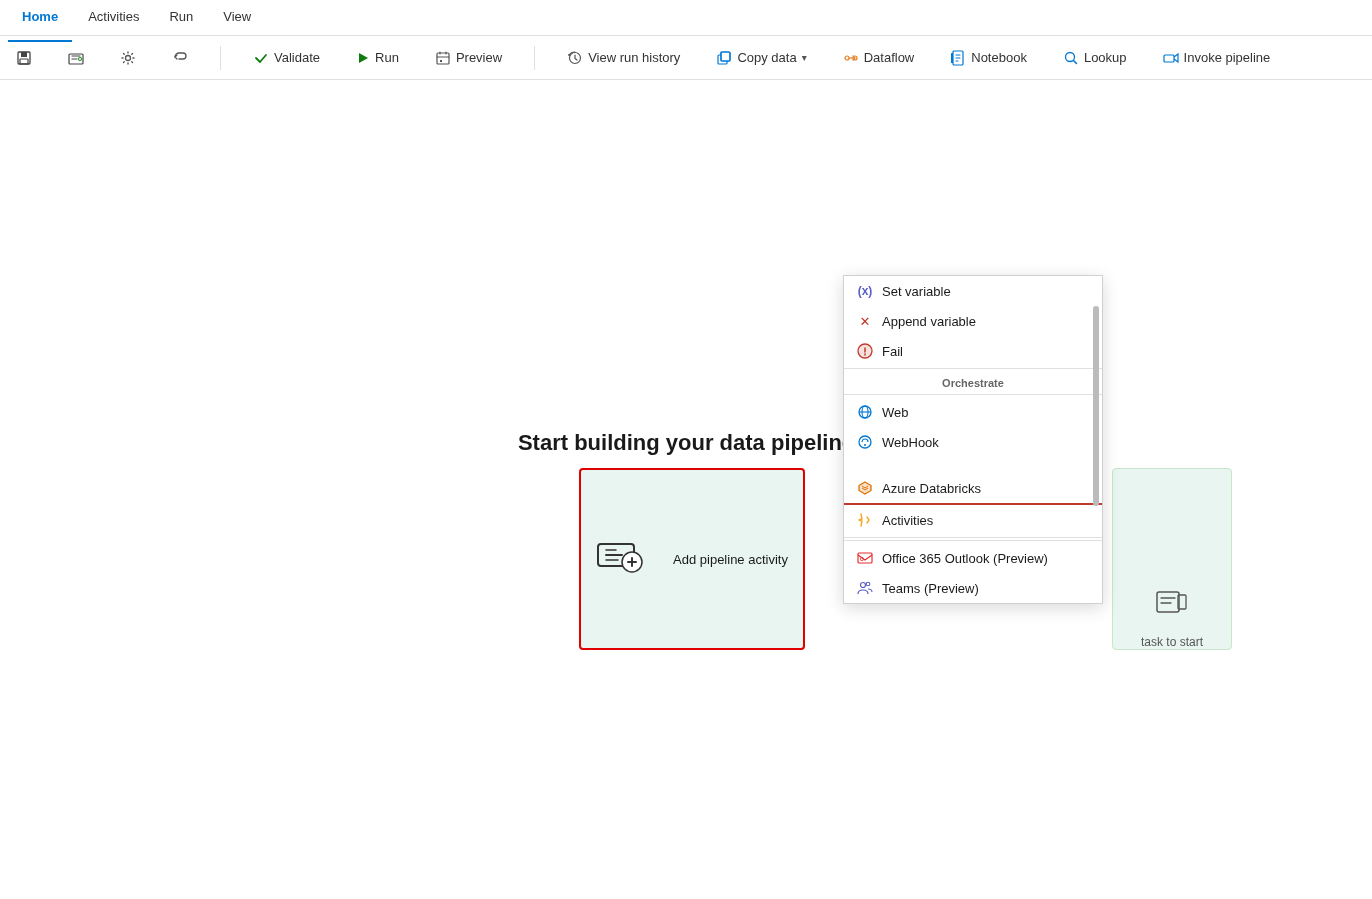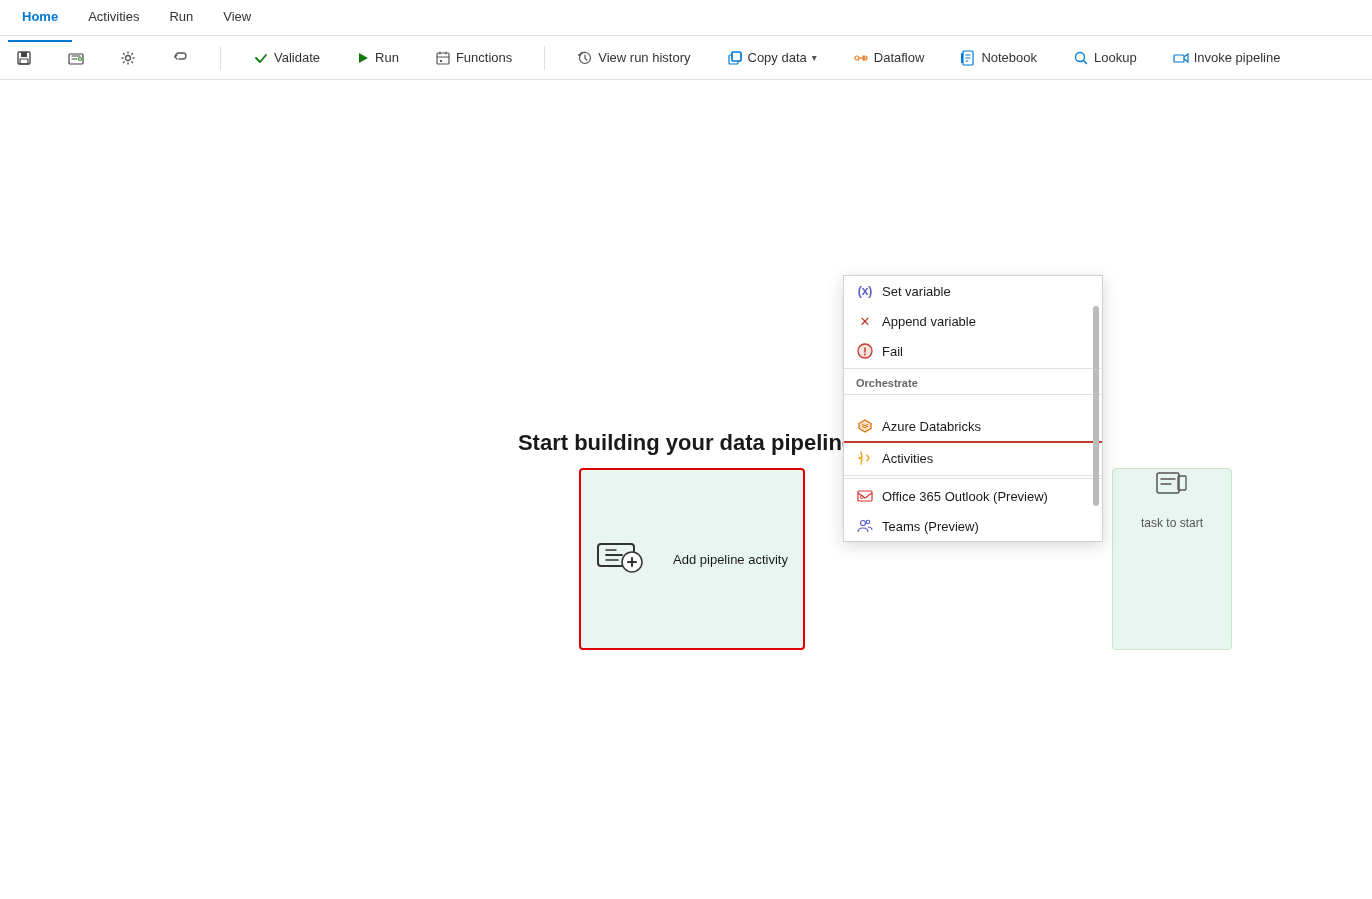--- a/index.html
+++ b/index.html
@@ -129,21 +129,21 @@
       top: 388px;
       right: 140px;
       width: 120px;
       height: 182px;
       background: #e8f5f0;
       border: 1px solid #c8e6c9;
       border-radius: 4px;
       display: flex;
       flex-direction: column;
       align-items: center;
-      justify-content: flex-start;
+      justify-content: flex-end;
       gap: 12px;
     }
     .right-card-icon { font-size: 28px; color: #444; }
     .right-card-label { font-size: 12px; color: #555; text-align: center; }
 
     
     .dropdown-menu {
       position: absolute;
       top: 195px;
       left: 843px;
@@ -166,20 +166,21 @@
     .menu-item.underlined {
       border-bottom: 2px solid #e00000;
       margin-top: 16px;
     }
 
     .menu-section {
       padding: 6px 12px 3px;
       font-size: 11px;
       color: #666;
       font-weight: 600;
+      text-align: center;
     }
     .menu-sep {
       height: 1px;
       background: #e0e0e0;
       margin: 2px 0;
     }
 
     .menu-icon {
       width: 18px;
       height: 18px;
@@ -282,21 +283,21 @@
   </button>
 
   <button class="toolbar-btn">
     <span class="toolbar-icon icon-schedule">
       <svg width="16" height="16" viewBox="0 0 16 16" fill="none">
         <rect x="2" y="3" width="12" height="11" rx="1" stroke="#555" stroke-width="1.2" fill="none"></rect>
         <path d="M5 2v2M11 2v2M2 7h12" stroke="#555" stroke-width="1.2" stroke-linecap="round"></path>
         <path d="M5 10h2v2H5z" fill="#555"></path>
       </svg>
     </span>
-    <span>Functions</span>
+    <span>Preview</span>
   </button>
 
   <div class="toolbar-sep"></div>
 
   <button class="toolbar-btn">
     <span class="toolbar-icon icon-history">
       <svg width="16" height="16" viewBox="0 0 16 16" fill="none">
         <circle cx="8" cy="8" r="5.5" stroke="#555" stroke-width="1.2" fill="none"></circle>
         <path d="M8 5v3.5l2 1.5" stroke="#555" stroke-width="1.2" stroke-linecap="round"></path>
         <path d="M2.5 5C3.5 3 5.5 2 8 2" stroke="#555" stroke-width="1.2" stroke-linecap="round"></path>
@@ -415,21 +416,41 @@
           </svg>
         </span>
         <span>Fail</span>
       </div>
 
       <div class="menu-sep"></div>
       <div class="menu-section">Orchestrate</div>
       <div class="menu-sep"></div>
 
 
-
+      <div class="menu-item">
+        <span class="menu-icon">
+          <svg width="16" height="16" viewBox="0 0 16 16" fill="none">
+            <circle cx="8" cy="8" r="6" stroke="#0078d4" stroke-width="1.3" fill="none"></circle>
+            <ellipse cx="8" cy="8" rx="3" ry="6" stroke="#0078d4" stroke-width="1.1" fill="none"></ellipse>
+            <path d="M2 8h12" stroke="#0078d4" stroke-width="1.1"></path>
+          </svg>
+        </span>
+        <span>Web</span>
+      </div>
+
+      <div class="menu-item">
+        <span class="menu-icon">
+          <svg width="16" height="16" viewBox="0 0 16 16" fill="none">
+            <circle cx="8" cy="8" r="6" stroke="#0078d4" stroke-width="1.3" fill="none"></circle>
+            <path d="M5 8a3 3 0 016 0" stroke="#0078d4" stroke-width="1.2" fill="none"></path>
+            <circle cx="8" cy="11" r="1" fill="#0078d4"></circle>
+          </svg>
+        </span>
+        <span>WebHook</span>
+      </div>
 
       <div class="menu-item underlined" style="border-bottom: 2.5px solid #c0392b; position:relative;">
         <span class="menu-icon">
           <svg width="16" height="16" viewBox="0 0 16 16" fill="none">
             <polygon points="8,2 14,5.5 14,10.5 8,14 2,10.5 2,5.5" fill="#e07000" opacity="0.2"></polygon>
             <polygon points="8,2 14,5.5 14,10.5 8,14 2,10.5 2,5.5" stroke="#e07000" stroke-width="1.3" fill="none"></polygon>
             <path d="M5 8l3 2 3-2M5 6l3 2 3-2" stroke="#e07000" stroke-width="1"></path>
           </svg>
         </span>
         <span>Azure Databricks</span>

